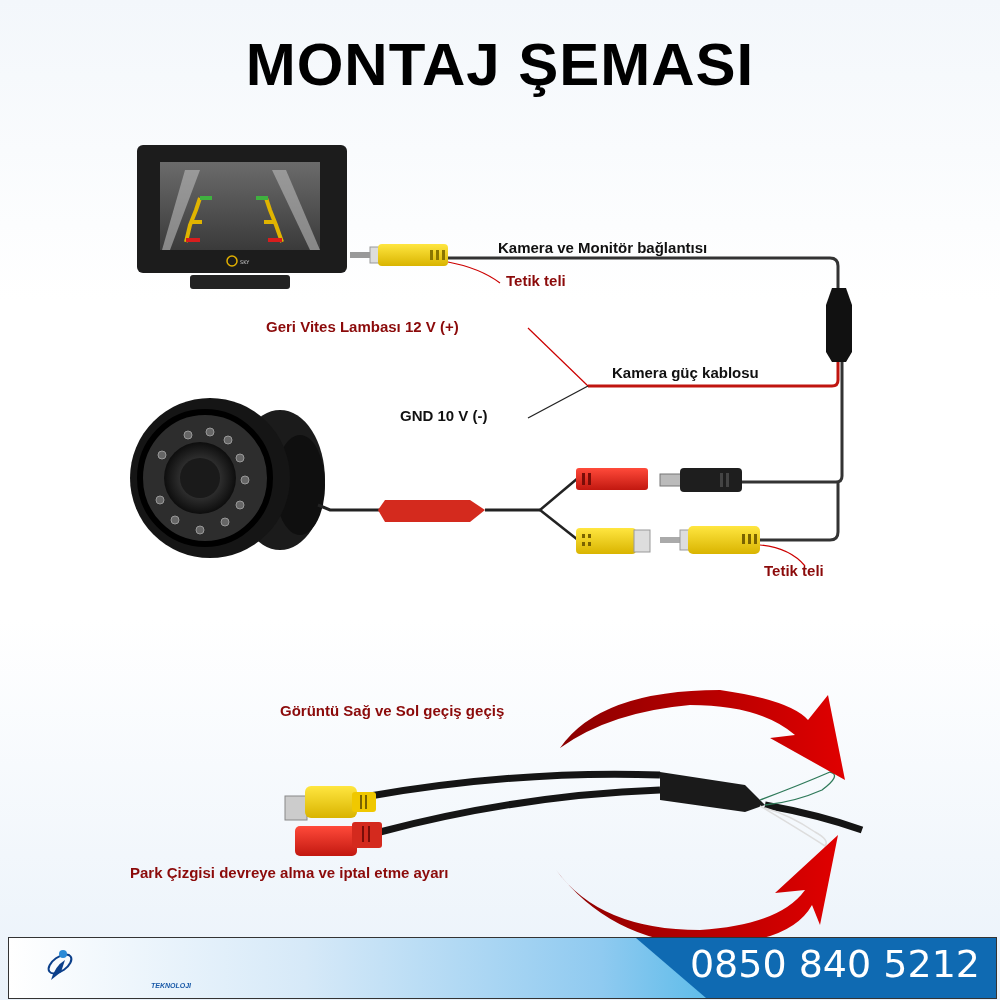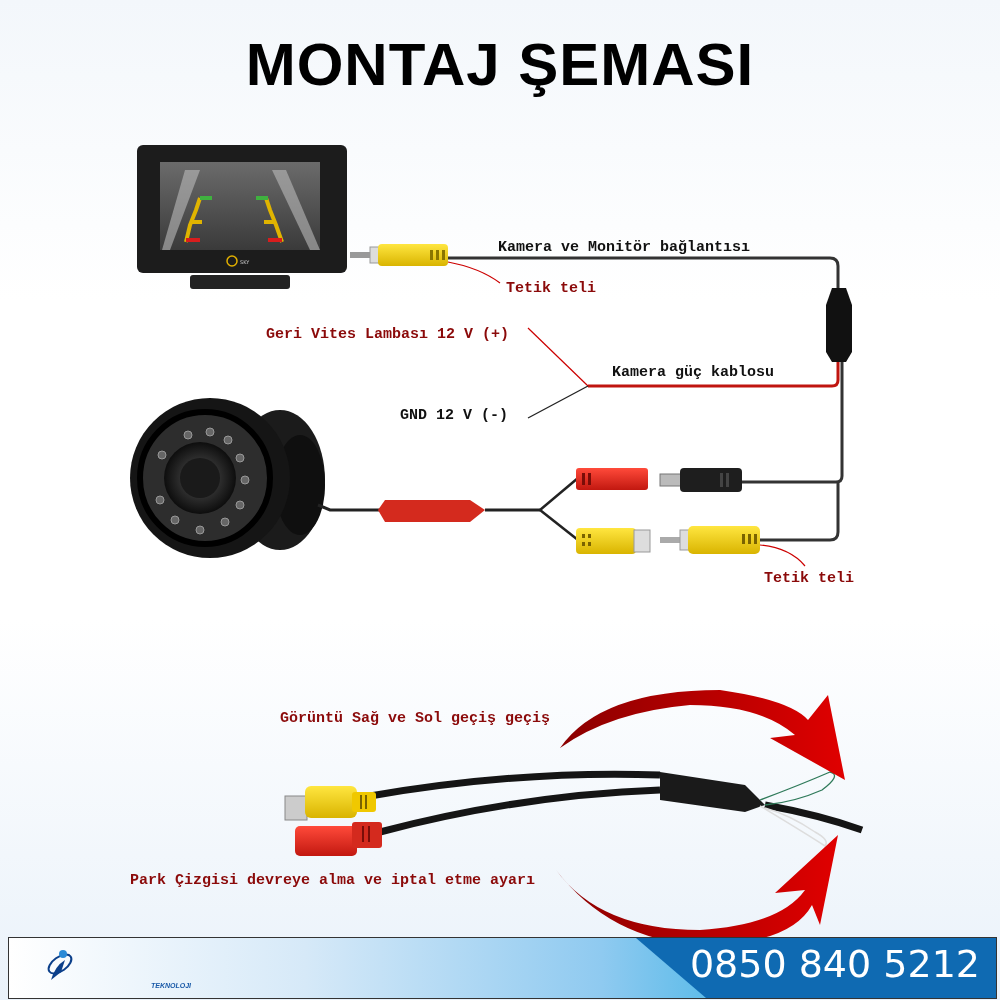--- a/index.html
+++ b/index.html
@@ -1,23 +1,23 @@
 <!DOCTYPE html>
 <html><head>
 <meta charset="utf-8">
 <style>
   html,body{margin:0;padding:0;}
   body{width:1000px;height:1000px;overflow:hidden;position:relative;
     background:linear-gradient(180deg,#f3f7fb 0%,#ffffff 30%,#ffffff 62%,#eaf2fa 100%);
     font-family:"Liberation Sans",sans-serif;}
   .abs{position:absolute;}
   #title{left:0;top:30px;width:1000px;text-align:center;font-weight:bold;font-size:60px;color:#000;letter-spacing:1px;font-family:"Liberation Sans",sans-serif;}
-  .lbl{position:absolute;font-family:Liberation Mono, monospace;font-weight:bold;white-space:nowrap;}
+  .lbl{position:absolute;font-family:Liberation Sans, sans-serif;font-weight:bold;white-space:nowrap;}
   .lbl.black{color:#111;font-size:15px;}
-  .lbl.red{color:#8b0a0a;font-size:15px;margin-top:8px;}
+  .lbl.red{color:#8b0a0a;font-size:15px;}
   svg#diagram{position:absolute;left:0;top:0;}
   #footer{left:8px;top:937px;width:987px;height:60px;border:1px solid #333;background:linear-gradient(90deg,#ffffff 0%,#d6e9f8 30%,#8fcaf0 60%,#62bdea 70%);overflow:hidden;}
   #phone-band{position:absolute;right:0;top:0;height:60px;width:360px;background:#0f6ab2;clip-path:polygon(0 0,100% 0,100% 100%,70px 100%);}
   #phone{position:absolute;right:16px;top:4px;color:#fff;font-family:"DejaVu Sans",sans-serif;font-weight:normal;font-size:38px;letter-spacing:0px;}
   #brand{position:absolute;left:70px;top:6px;color:#0b3f8a;font-family:"Liberation Sans",sans-serif;font-weight:bold;font-style:italic;font-size:38px;letter-spacing:-1px;}
   #brand-sub{position:absolute;left:142px;top:44px;color:#1a5aa8;font-family:"Liberation Sans",sans-serif;font-style:italic;font-weight:bold;font-size:7px;}
   #brand-logo{position:absolute;left:36px;top:8px;}
 </style>
 </head>
 <body>
@@ -177,21 +177,21 @@
   </g>
 
   <path d="M560 748 Q600 690 720 690 Q790 700 808 720 L828 695 L845 780 L770 738 L795 735 Q760 705 690 705 Q610 712 560 748 Z" fill="url(#arrowG)"></path>
   <path d="M556 870 Q600 930 700 930 Q780 925 805 890 L775 893 L838 835 L820 925 L812 905 Q790 945 700 945 Q610 940 556 870 Z" fill="url(#arrowG)"></path>
 </svg>
 
 <div class="lbl black" style="left:498px;top:239px;">Kamera ve Monitör bağlantısı</div>
 <div class="lbl red" style="left:506px;top:272px;">Tetik teli</div>
 <div class="lbl red" style="left:266px;top:318px;text-align:right;">Geri Vites Lambası 12 V (+)</div>
 <div class="lbl black" style="left:612px;top:364px;text-align:center;">Kamera güç kablosu</div>
-<div class="lbl black" style="left:400px;top:407px;">GND 12 V (-)</div>
+<div class="lbl black" style="left:400px;top:407px;">GND 10 V (-)</div>
 <div class="lbl red" style="left:764px;top:562px;">Tetik teli</div>
 <div class="lbl red" style="left:280px;top:702px;">Görüntü Sağ ve Sol geçiş geçiş</div>
 <div class="lbl red" style="left:130px;top:864px;text-align:center;">Park Çizgisi devreye alma ve iptal etme ayarı</div>
 
 <div id="footer" class="abs">
   <svg id="brand-logo" width="30" height="40" viewBox="0 0 30 40">
     <ellipse cx="15" cy="18" rx="13" ry="7" fill="none" stroke="#0b3f8a" stroke-width="2" transform="rotate(-35 15 18)"></ellipse>
     <circle cx="18" cy="8" r="4" fill="#2a8ad6"></circle>
     <path d="M6 34 Q10 20 20 14 L16 26 Z" fill="#0b3f8a"></path>
   </svg>

